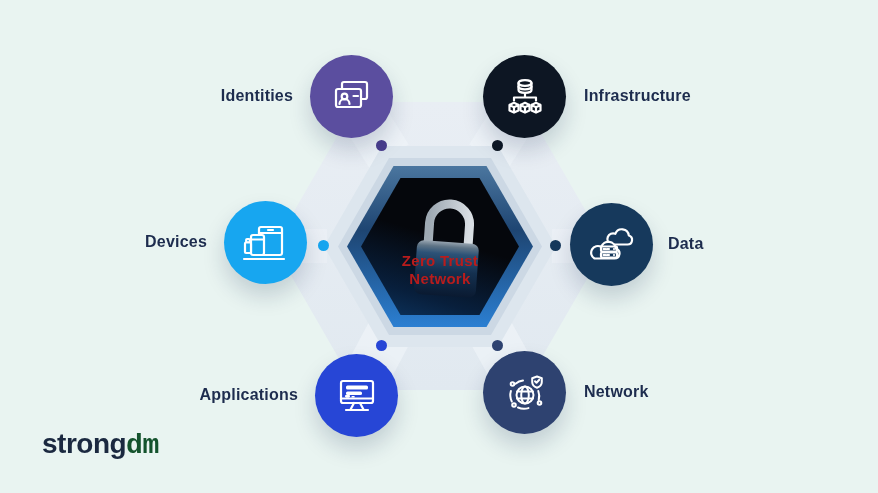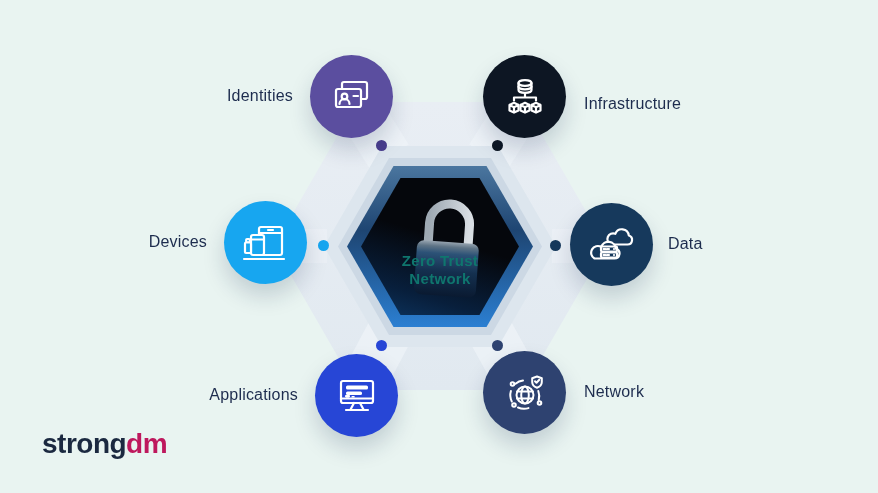--- a/index.html
+++ b/index.html
@@ -35,24 +35,24 @@
   .node-circle{position:absolute;width:83px;height:83px;border-radius:50%;z-index:9;
                display:flex;align-items:center;justify-content:center;
                box-shadow:0 12px 22px rgba(18,40,80,.18);}
   #circle-identities{left:310px;top:55px;}
   #circle-infrastructure{left:483px;top:55px;}
   #circle-devices{left:224px;top:201px;}
   #circle-data{left:570px;top:203px;}
   #circle-applications{left:315px;top:354px;}
   #circle-network{left:483px;top:351px;}
   
-  .node-label{position:absolute;z-index:9;font-weight:400;font-size:16px;
+  .node-label{position:absolute;z-index:9;font-weight:700;font-size:16px;
               color:#1d2c4e;letter-spacing:.2px;transform:translateY(-50%);white-space:nowrap;}
   #label-identities{right:585px;top:96px;text-align:right;}
-  #label-infrastructure{left:584px;top:104px;}
+  #label-infrastructure{left:584px;top:96px;}
   #label-devices{right:671px;top:242px;text-align:right;margin-left:41px;}
   #label-data{left:668px;top:244px;}
   #label-applications{right:580px;top:395px;text-align:right;}
   #label-network{left:584px;top:392px;}
   
   #center-lock{position:absolute;left:402px;top:186px;z-index:7;}
   #center-title{position:absolute;left:360px;top:252px;width:160px;z-index:8;
                 text-align:center;color:#fff;font-weight:800;font-size:15px;
                 line-height:1.22;letter-spacing:.3px;}
   
@@ -90,21 +90,21 @@
         <stop offset="0.22" stop-color="#2c5277"></stop>
           <stop offset="0.55" stop-color="#14304f"></stop>
         <stop offset="1" stop-color="#0a1a31"></stop>
       </linearGradient>
     </defs>
     <g transform="rotate(4 46 60)">
       <path d="M26,64 V38 a20,20 0 0 1 40,0 V64" fill="none" stroke="url(#shk)" stroke-width="9" stroke-linecap="round"></path>
       <rect x="15" y="56" width="62" height="54" rx="7" fill="url(#bdy)"></rect>
     </g>
   </svg>
-  <div id="center-title" style="color: #0f766e;">
+  <div id="center-title" style="color: #b91c1c;">
     <div>Zero Trust</div>
     <div>Network</div>
   </div>
 
   <div class="dot" id="dot-identities" style="background-color: rgb(74, 62, 142);"></div>
   <div class="dot" id="dot-infrastructure" style="background-color: rgb(13, 22, 35);"></div>
   <div class="dot" id="dot-devices" style="background-color: rgb(23, 166, 240);"></div>
   <div class="dot" id="dot-data" style="background-color: rgb(22, 57, 92);"></div>
   <div class="dot" id="dot-applications" style="background-color: rgb(39, 70, 214);"></div>
   <div class="dot" id="dot-network" style="background-color: rgb(46, 66, 112);"></div>
@@ -184,15 +184,15 @@
       <circle cx="11.5" cy="15" r="1.8"></circle>
       <circle cx="38.5" cy="34" r="1.8"></circle>
       <circle cx="13" cy="36" r="1.8"></circle>
       <path d="M36,7.5 l4.8,1.8 v3.8 c0,2.9 -2.1,4.8 -4.8,5.7 c-2.7,-0.9 -4.8,-2.8 -4.8,-5.7 v-3.8 z" fill="var(--circle)"></path>
       <path d="M34,12.2 l1.5,1.6 l2.8,-3"></path>
     </svg>
   </div>
   <div class="node-label" id="label-network">Network</div>
 
   <div id="logo">
-    <span style="color: rgb(27, 41, 64);">strong</span><span style="color: #be185d;">dm</span>
+    <span style="color: rgb(27, 41, 64);">strong</span><span style="color: #14532d; font-family: Liberation Mono, monospace;">dm</span>
   </div>
 </div>
 
 </body></html>

